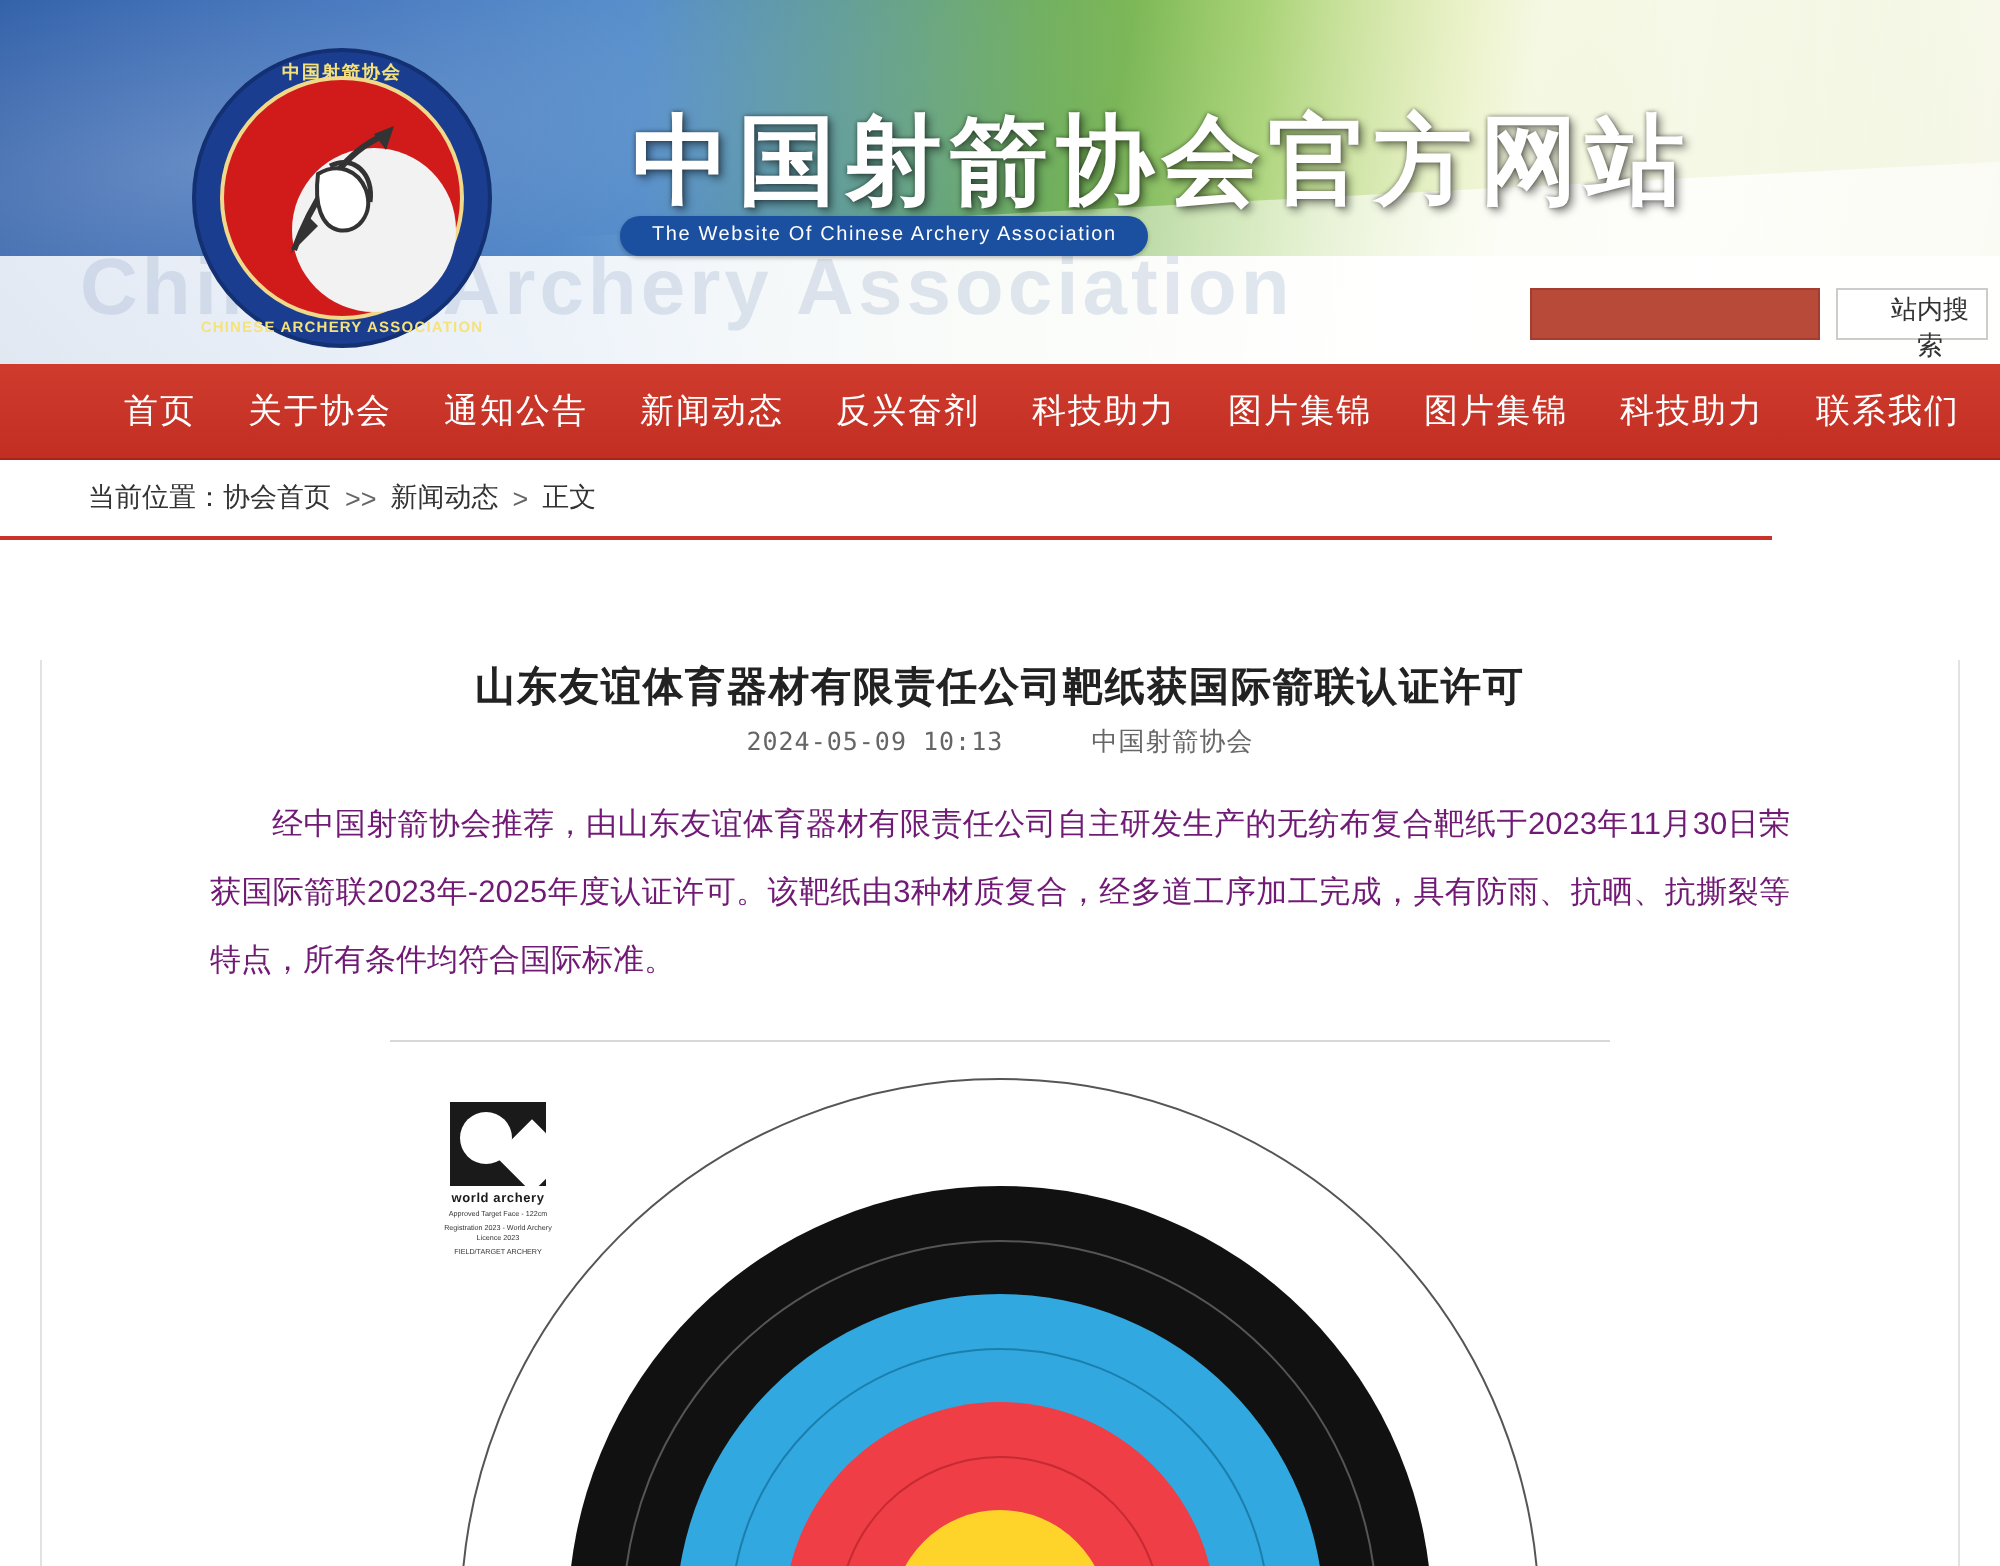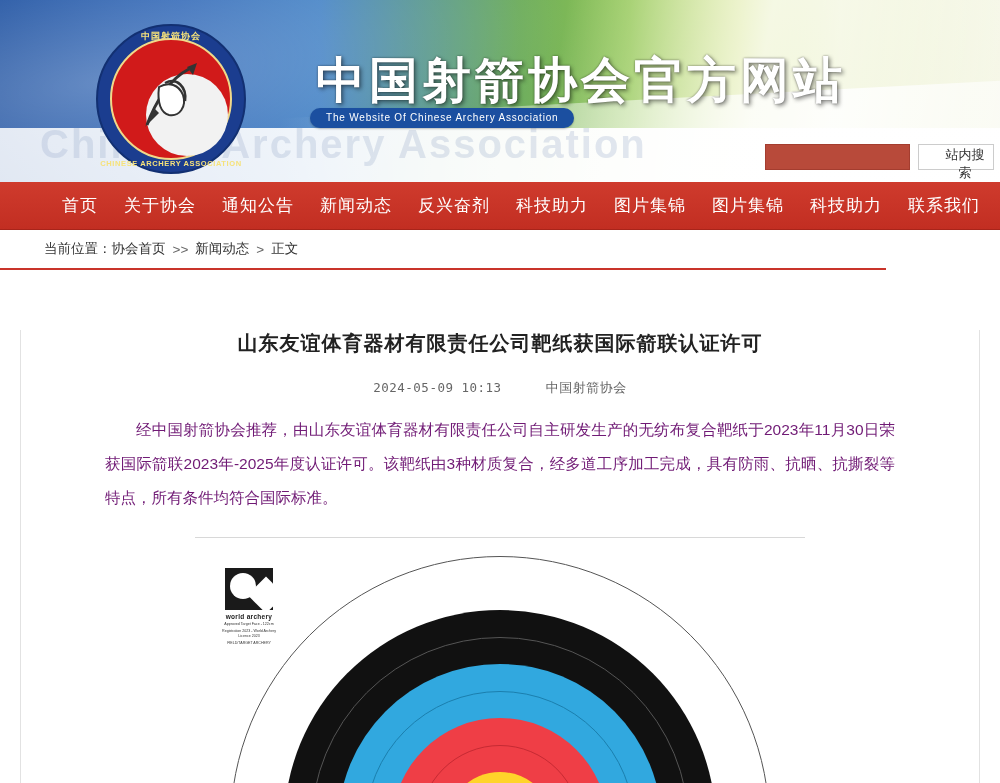--- a/index.html
+++ b/index.html
@@ -191,21 +191,21 @@
   }
   .article-title {
     margin-top: 60px;
     text-align: center;
     font-size: 20px;
     font-weight: bold;
     color: #222222;
     letter-spacing: 1px;
   }
   .article-meta {
-    margin-top: 22px;
+    margin-top: 5px;
     text-align: center;
     font-size: 13px;
     color: #666666;
     letter-spacing: 0.5px;
   }
   .article-meta .meta-date { margin-right: 40px; font-family: "DejaVu Sans Mono", monospace; font-size: 12.5px; }
   .article-body {
     margin: 16px auto 0 auto;
     width: 790px;
     font-size: 15.5px;

